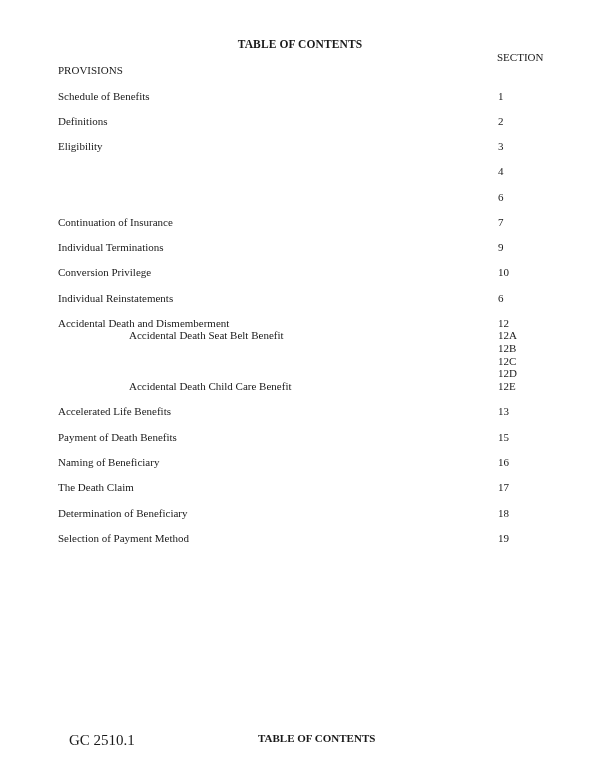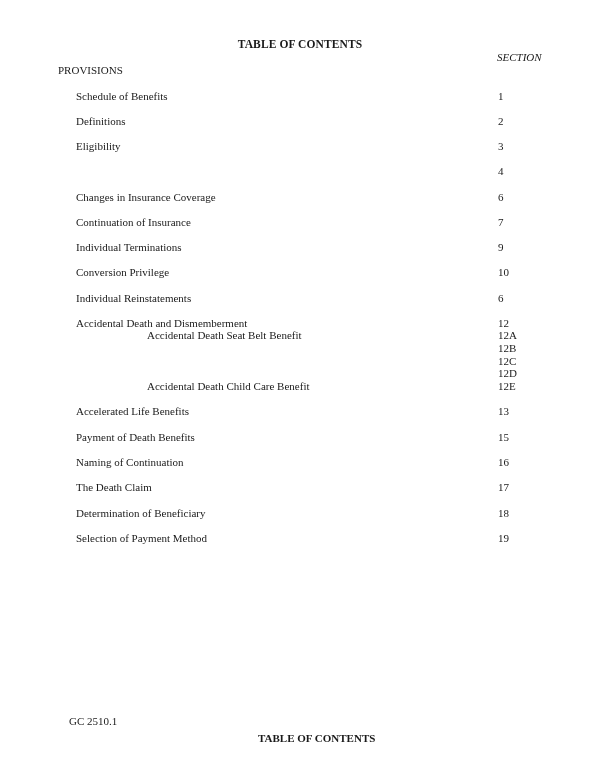--- a/index.html
+++ b/index.html
@@ -24,55 +24,53 @@
       text-align: center;
       font-weight: bold;
       font-size: 11.5px;
       letter-spacing: 0.1px;
     }
     .section-head {
       position: absolute;
       top: 51px;
       left: 497px;
       font-size: 11px;
-      font-style: italic;
     }
     .provisions-head {
       position: absolute;
       top: 64px;
       left: 58px;
       font-size: 11px;
     }
     .row {
       position: absolute;
       left: 58px;
       width: 470px;
       height: 14px;
       line-height: 14px;
       font-size: 11px;
     }
     .row .label {
       position: absolute;
       left: 0;
       white-space: nowrap;
-      margin-left: 18px;
     }
     .row.sub .label {
       left: 71px;
     }
     .row .num {
       position: absolute;
       left: 440px;
       white-space: nowrap;
     }
     .footer-left {
       position: absolute;
-      top: 715px;
+      top: 732px;
       left: 53px;
-      font-size: 11px;
+      font-size: 15px;
       padding-left: 16px;
     }
     .footer-center {
       position: absolute;
       top: 732px;
       left: 258px;
       font-size: 11px;
       font-weight: bold;
     }
   </style>
@@ -93,21 +91,20 @@
     <span class="num">2</span>
   </div>
   <div class="row" style="top:139px">
     <span class="label">Eligibility</span>
     <span class="num">3</span>
   </div>
   <div class="row" style="top:164px">
     <span class="num">4</span>
   </div>
   <div class="row" style="top:190px">
-    <span class="label">Changes in Insurance Coverage</span>
     <span class="num">6</span>
   </div>
   <div class="row" style="top:215px">
     <span class="label">Continuation of Insurance</span>
     <span class="num">7</span>
   </div>
   <div class="row" style="top:240px">
     <span class="label">Individual Terminations</span>
     <span class="num">9</span>
   </div>
@@ -142,21 +139,21 @@
   </div>
   <div class="row" style="top:404px">
     <span class="label">Accelerated Life Benefits</span>
     <span class="num">13</span>
   </div>
   <div class="row" style="top:430px">
     <span class="label">Payment of Death Benefits</span>
     <span class="num">15</span>
   </div>
   <div class="row" style="top:455px">
-    <span class="label">Naming of Continuation</span>
+    <span class="label">Naming of Beneficiary</span>
     <span class="num">16</span>
   </div>
   <div class="row" style="top:480px">
     <span class="label">The Death Claim</span>
     <span class="num">17</span>
   </div>
   <div class="row" style="top:506px">
     <span class="label">Determination of Beneficiary</span>
     <span class="num">18</span>
   </div>

